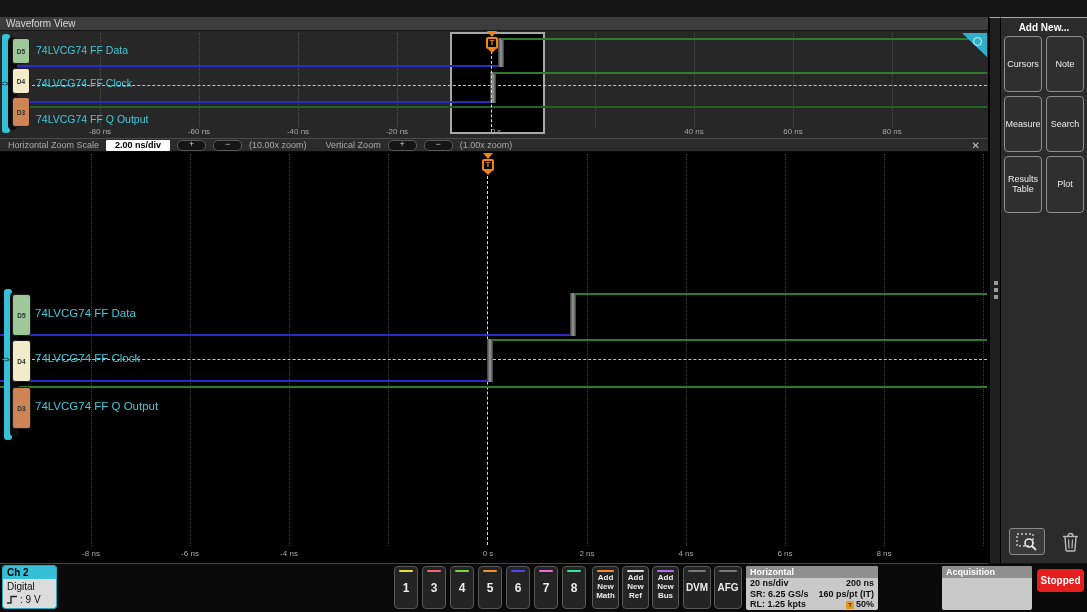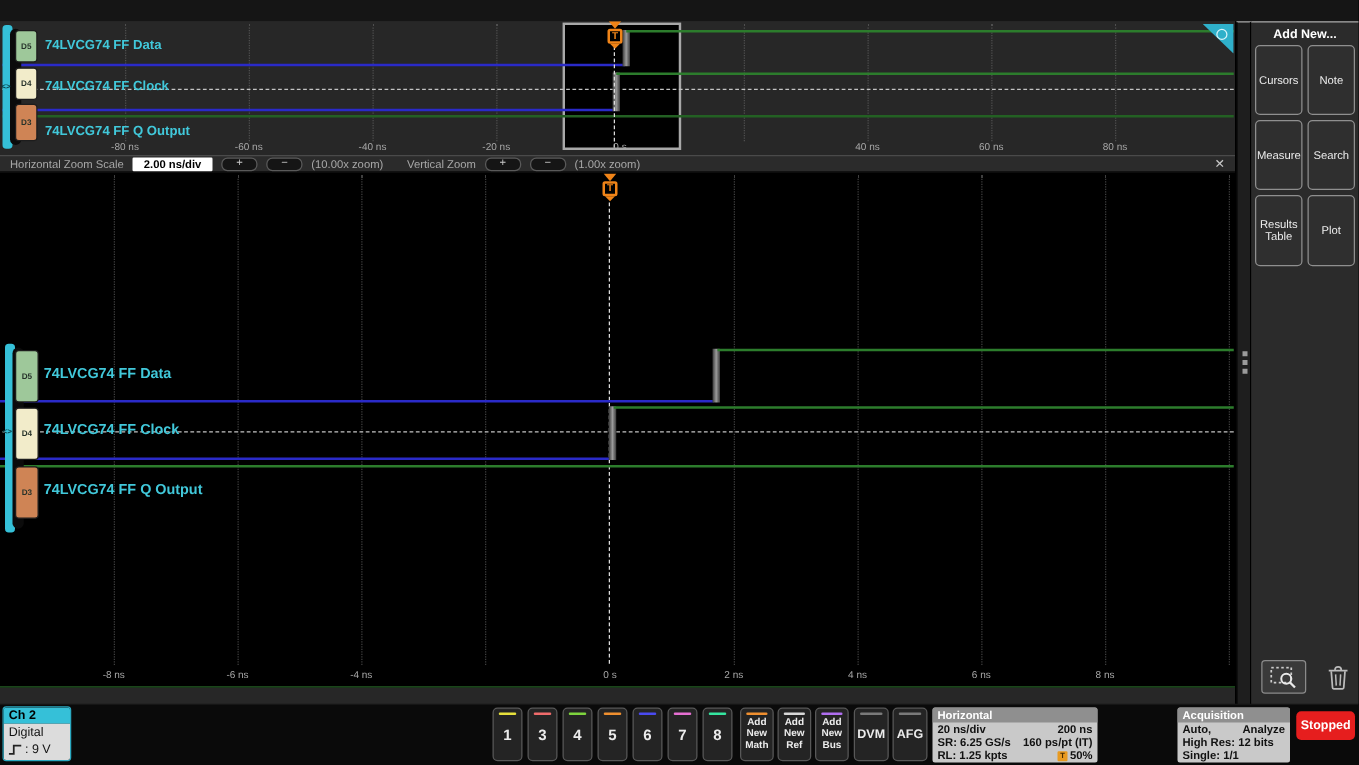--- a/index.html
+++ b/index.html
@@ -24,21 +24,21 @@
   .trace{position:absolute;height:2px;}
   .blue{background:#2a2ac8;}
   .green{background:#2c7c2c;}
   .dgreen{background:#236023;}
   .dashline{position:absolute;height:0;border-top:1px dashed #c4c4c4;}
   .tband{position:absolute;width:6px;background:linear-gradient(90deg,#3a3a3a,#9a9a9a,#3a3a3a);}
   .cyanstrip{position:absolute;width:8px;background:#35c0d8;border-radius:3px;}
   .darkpill{position:absolute;width:9px;background:#0b0b0b;border-radius:5px;}
   .handle{position:absolute;left:12px;width:18px;border-radius:3px;border:1px solid #1d1d1d;box-sizing:border-box;
           display:flex;align-items:center;justify-content:center;font-size:6.5px;font-weight:bold;color:#26322a;}
-  .chlabel{position:absolute;font-size:11.5px;font-weight:700;color:#41c8da;white-space:nowrap;z-index:5;}
+  .chlabel{position:absolute;font-size:11.5px;font-weight:400;color:#41c8da;white-space:nowrap;z-index:5;}
   .ovlabel{font-size:10.5px;}
   .lrmark{position:absolute;font-size:6.5px;color:#073f47;font-weight:bold;z-index:6;}
 
   
   .trigflag{position:absolute;width:16px;z-index:7;}
   .tf-arrow{width:0;height:0;margin:0 auto;border-left:5px solid transparent;border-right:5px solid transparent;border-top:6px solid #f08418;}
   .tf-box{width:12px;height:12px;margin:0 auto;background:#000;border:2px solid #f08418;border-radius:2px;box-sizing:border-box;
           color:#f08418;font-size:8px;font-weight:bold;line-height:8px;text-align:center;}
   .tf-tail{width:0;height:0;margin:0 auto;border-left:4px solid transparent;border-right:4px solid transparent;border-top:4px solid #f08418;}
   .trigline{position:absolute;width:0;border-left:1px dashed #dcdcdc;}
@@ -102,20 +102,21 @@
 </style>
 </head>
 <body>
 
 <div class="app">
 
 
   <div class="content">
 
     <div class="wpanel">
+      <div class="tabbar">Waveform View</div>
 
       <div class="overview">
         <div class="gridv" style="left:100px;height:94px"></div>
         <div class="gridv" style="left:199px;height:94px"></div>
         <div class="gridv" style="left:298px;height:94px"></div>
         <div class="gridv" style="left:397px;height:94px"></div>
         <div class="gridv" style="left:595px;height:94px"></div>
         <div class="gridv" style="left:694px;height:94px"></div>
         <div class="gridv" style="left:793px;height:94px"></div>
         <div class="gridv" style="left:892px;height:94px"></div>
@@ -352,29 +353,17 @@
         <div class="hrow">
             <span>RL: 1.25 kpts</span>
             <span><span class="tposicon">T</span><span>50%</span></span>
           </div>
       </div>
     </div>
 
 
     <div class="panelbox" style="left:942px;width:90px">
       <div class="ph">Acquisition</div>
-      <div class="pb">
-        <div class="hrow">
-            <span>Auto,</span>
-            <span>Analyze</span>
-          </div>
-        <div class="hrow">
-            <span>High Res: 12 bits</span>
-          </div>
-        <div class="hrow">
-            <span>Single: 1/1</span>
-          </div>
-      </div>
     </div>
 
     <div class="stopped">Stopped</div>
   </div>
 </div>
 
 </body></html>

